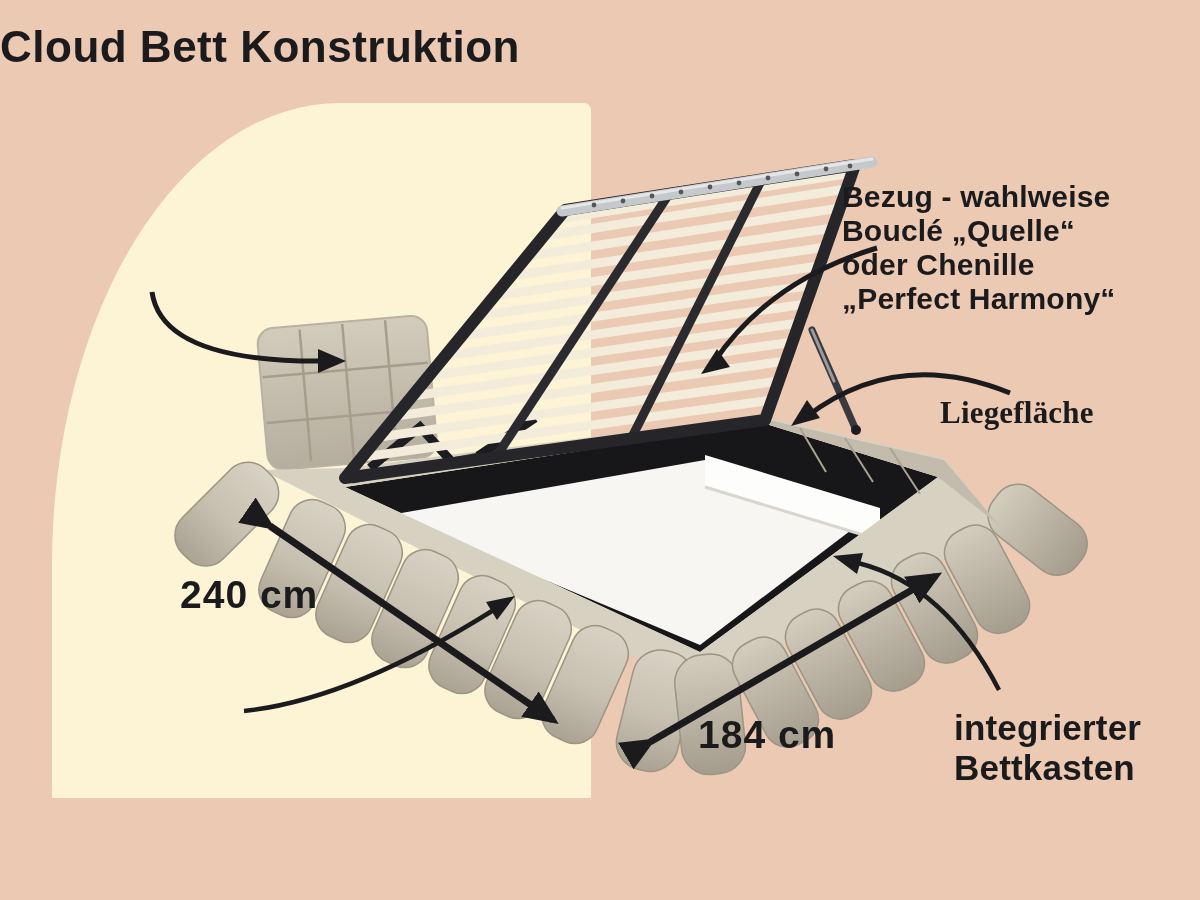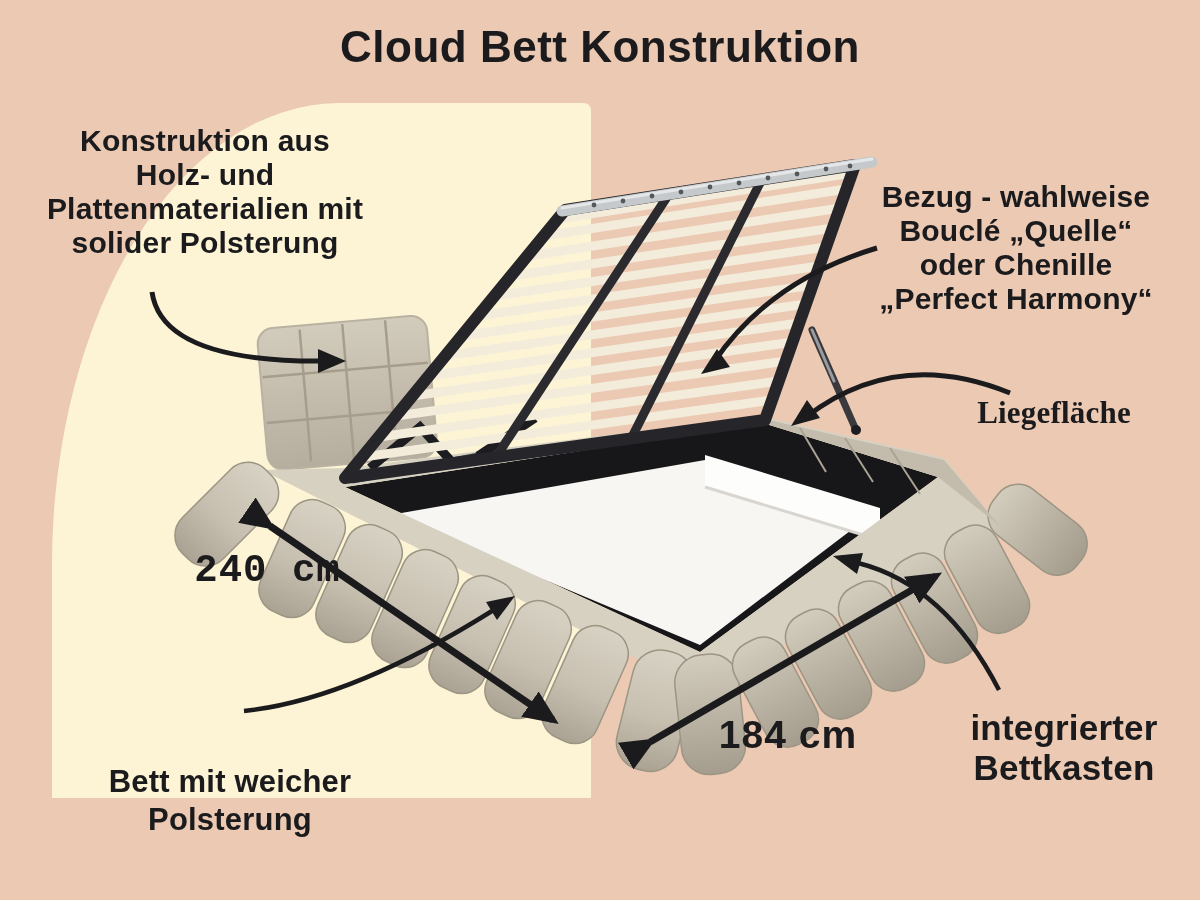--- a/index.html
+++ b/index.html
@@ -12,35 +12,34 @@
     width:1200px;height:900px;overflow:hidden;
     background:var(--c-background,#ebc9b3);
     font-family:"Liberation Sans",sans-serif;
   }
   .stage{position:relative;width:1200px;height:900px;}
   .stage > svg{position:absolute;left:0;top:0;}
   .label{
     position:absolute;
     font-weight:800;
     color:var(--c-ink,#1b1b1d);
-    text-align:center;
     letter-spacing:.2px;
     line-height:34px;
     font-size:30px;
     white-space:nowrap;
   }
   .title{
     left:0;top:22px;width:1200px;
     font-size:44px;line-height:50px;letter-spacing:.5px;
   }
   .construction{left:25px;top:124px;width:360px;}
   .cover{left:842px;top:180px;width:348px;}
   .surface{left:940px;top:396px;width:228px;font-size:31px;font-family:Liberation Serif, serif;}
   .dim{font-size:39px;letter-spacing:1px;}
-  .width-dim{left:180px;top:554px;width:175px;font-family:Liberation Mono, monospace;}
+  .width-dim{left:180px;top:578px;width:175px;}
   .depth-dim{left:698px;top:718px;width:180px;}
   .storage{left:954px;top:708px;width:220px;line-height:40px;font-size:35px;}
   .soft{left:95px;top:763px;width:270px;line-height:38px;font-size:31px;}
 
   .bg-rect{fill:var(--c-background,#ebc9b3);}
   .panel-shape{fill:var(--c-panel,#fcf4d5);}
   .arrow-line{stroke:var(--c-ink,#1b1b1d);fill:none;}
   .arrow-head{fill:var(--c-ink,#1b1b1d);stroke:none;}
 </style>
 </head>
@@ -201,26 +200,20 @@
 
       <g>
         <path class="arrow-line" d="M999,690 Q945,585 858,563" stroke-width="4.5"></path>
         <polygon class="arrow-head" points="833,556 857,574 863,553"></polygon>
       </g>
     </g>
   </svg>
 
   <div class="label title">Cloud Bett Konstruktion</div>
 
-  <div class="label construction">
-    <div>Konstruktion aus</div>
-    <div>Holz- und</div>
-    <div>Plattenmaterialien mit</div>
-    <div>solider Polsterung</div>
-  </div>
 
   <div class="label cover">
     <div>Bezug - wahlweise</div>
     <div>Bouclé „Quelle“</div>
     <div>oder Chenille</div>
     <div>„Perfect Harmony“</div>
   </div>
 
   <div class="label surface">
     <div>Liegefläche</div>
@@ -228,18 +221,14 @@
 
   <div class="label dim width-dim">240 cm</div>
 
   <div class="label dim depth-dim">184 cm</div>
 
   <div class="label storage">
     <div>integrierter</div>
     <div>Bettkasten</div>
   </div>
 
-  <div class="label soft">
-    <div>Bett mit weicher</div>
-    <div>Polsterung</div>
-  </div>
 
 </div>
 
 </body></html>

